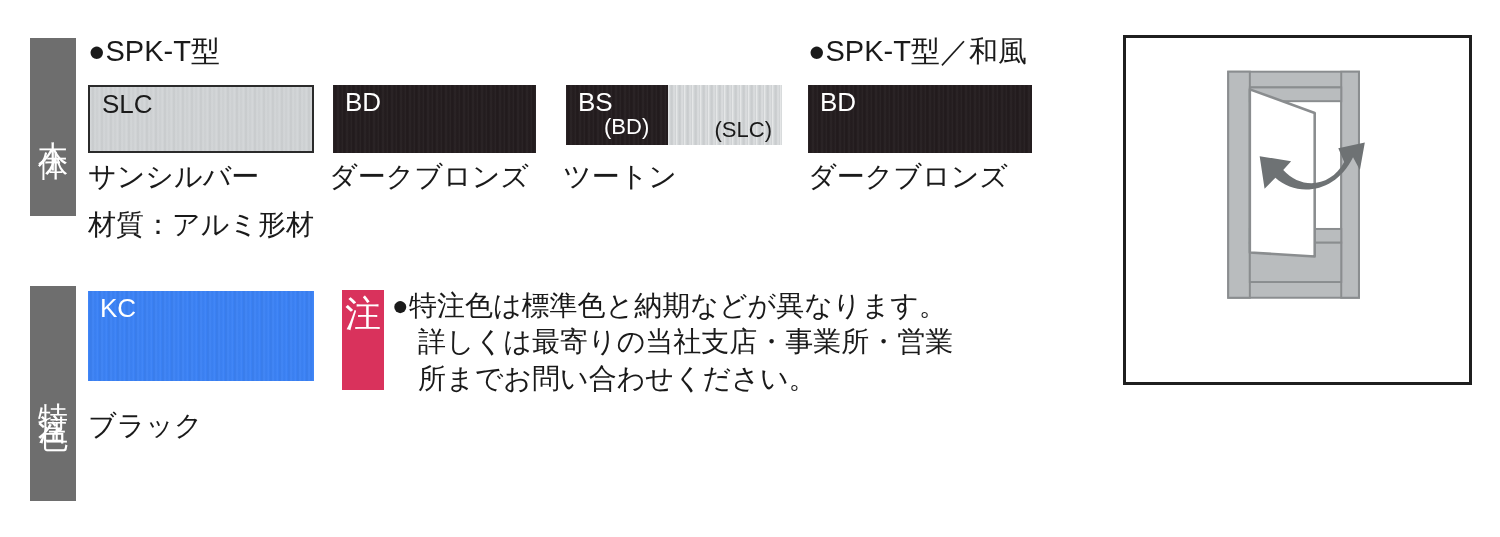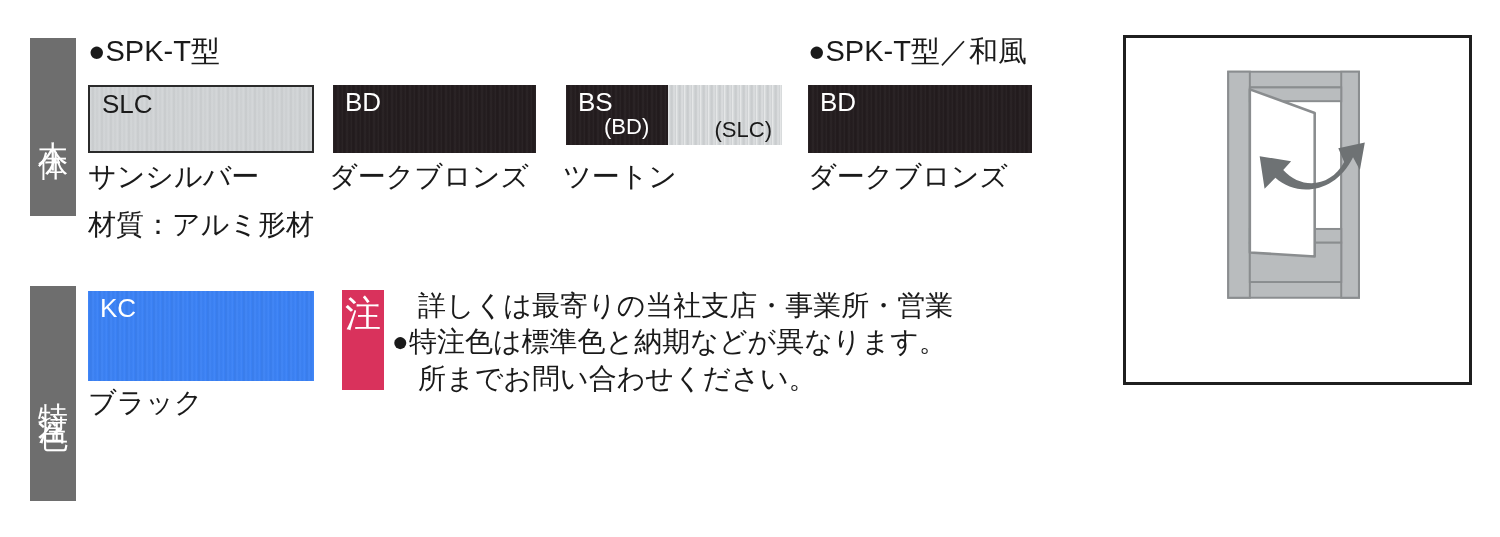--- a/index.html
+++ b/index.html
@@ -131,21 +131,21 @@
     position: absolute;
     font-size: 28px;
     line-height: 1;
     white-space: nowrap;
     color: #1a1a1a;
   }
   #cap-slc { left: 88px;  top: 163px; }
   #cap-bd  { left: 329px; top: 163px; }
   #cap-bs  { left: 563px; top: 163px; }
   #cap-bd2 { left: 808px; top: 163px; }
-  #cap-kc  { left: 88px;  top: 389px; font-family: Liberation Serif, serif; }
+  #cap-kc  { left: 88px;  top: 412px; font-family: Liberation Serif, serif; }
 
   #material-note {
     position: absolute;
     left: 88px;
     top: 211px;
     font-size: 28px;
     line-height: 1;
     white-space: nowrap;
     color: #1a1a1a;
   }
@@ -254,22 +254,22 @@
 <div class="vbar" id="vbar-spec">特注色</div>
 
 <div class="swatch" id="swatch-kc">
   <span class="grain"></span>
   <span class="code dark-text">KC</span>
 </div>
 <div class="caption" id="cap-kc">ブラック</div>
 
 <div id="note-badge">注</div>
 <div id="note-text">
+  <span class="line">●特注色は標準色と納期などが異なります。</span>
   <span class="line indent">詳しくは最寄りの当社支店・事業所・営業</span>
-  <span class="line">●特注色は標準色と納期などが異なります。</span>
   <span class="line indent">所までお問い合わせください。</span>
 </div>
 
 <div id="diagram-panel">
   <svg id="diagram-svg" viewBox="0 0 349 262" preserveAspectRatio="xMidYMid meet">
 
     <g>
 
       <rect x="104" y="32" width="133" height="230" fill="#b9bcbe" stroke="#8a8d8f" stroke-width="2"></rect>
 

